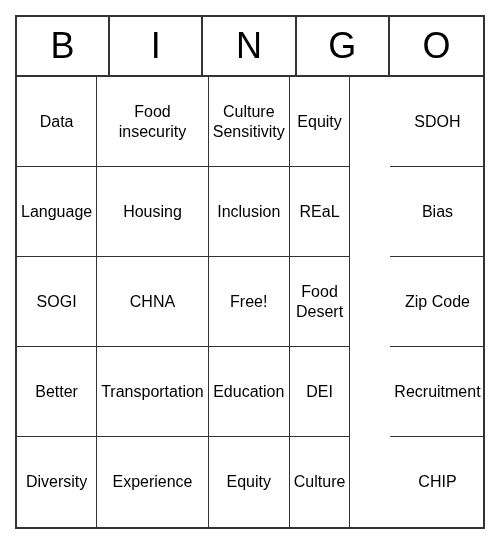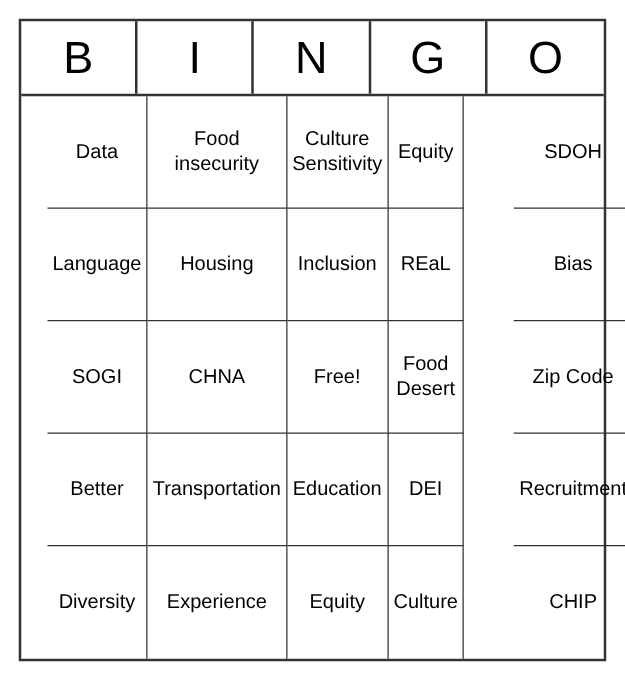--- a/index.html
+++ b/index.html
@@ -38,21 +38,20 @@
     }
 
     .bingo-header-cell:last-child {
       border-right: none;
     }
 
     .bingo-grid {
       display: grid;
       grid-template-columns: repeat(5, 1fr);
       grid-template-rows: repeat(5, 1fr);
-      padding-left: 21px;
     }
 
     .bingo-cell {
       border-right: 1.5px solid #333;
       border-bottom: 1.5px solid #333;
       height: 90px;
       display: flex;
       align-items: center;
       justify-content: center;
       text-align: center;

